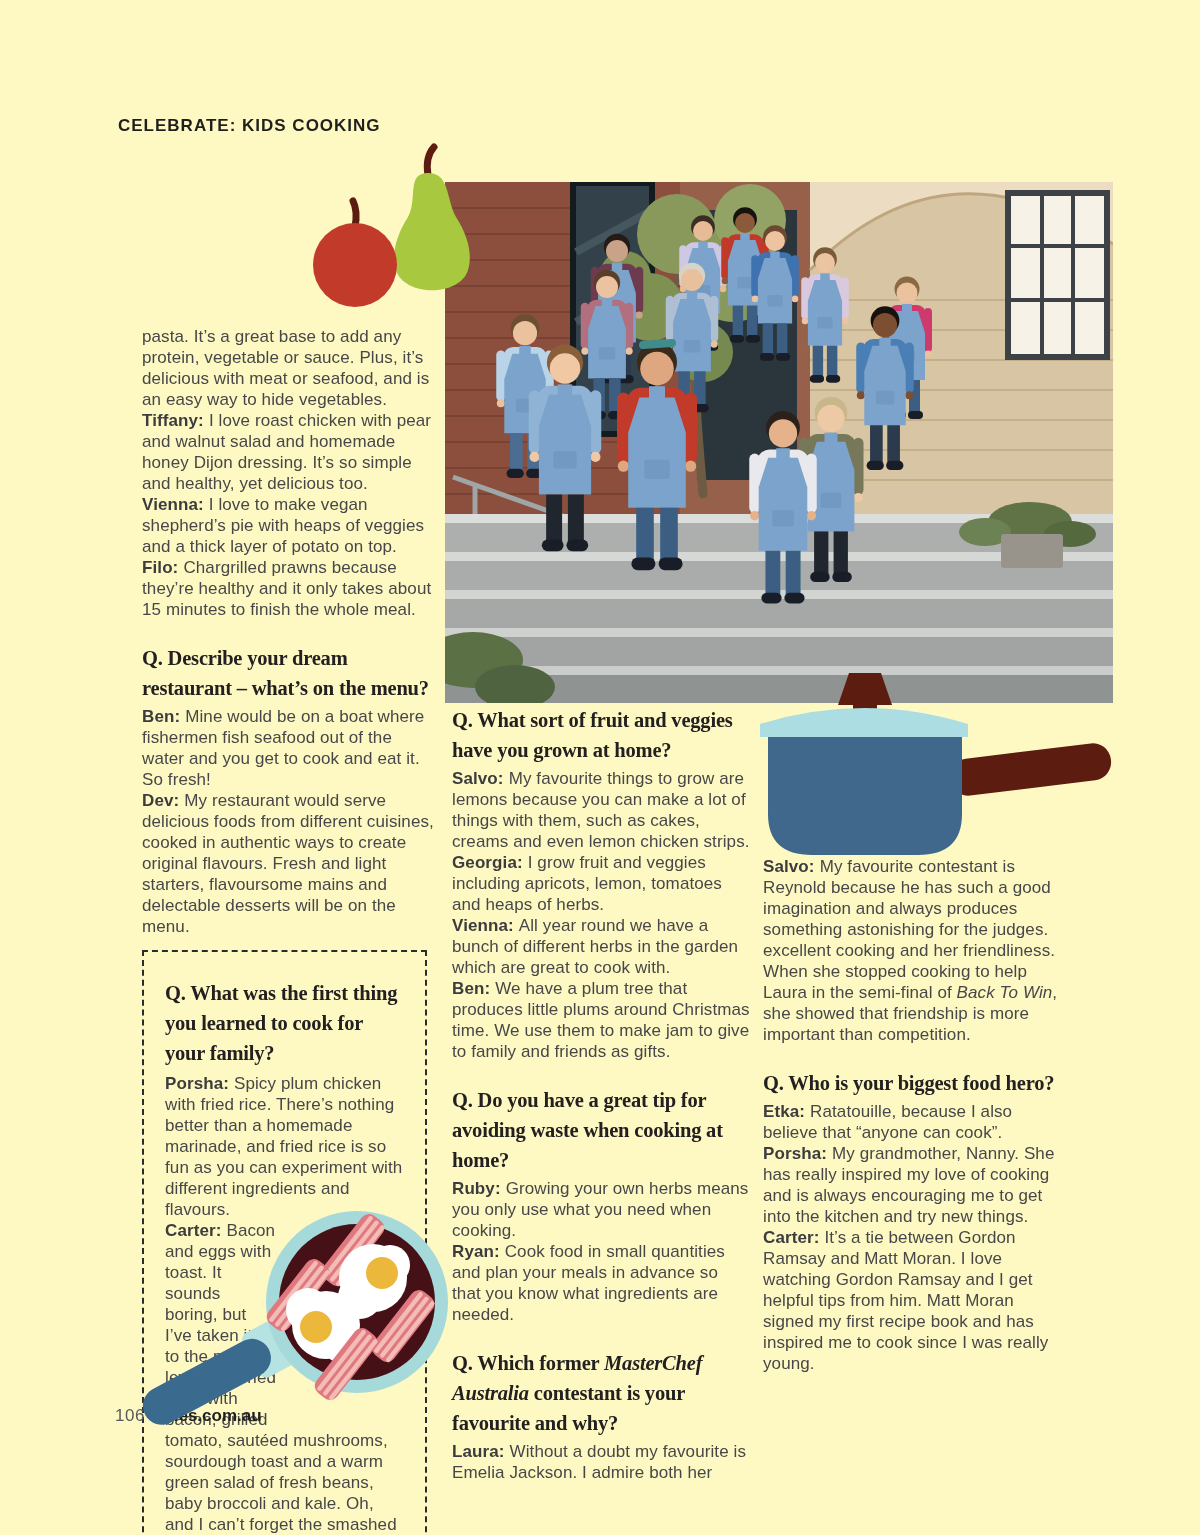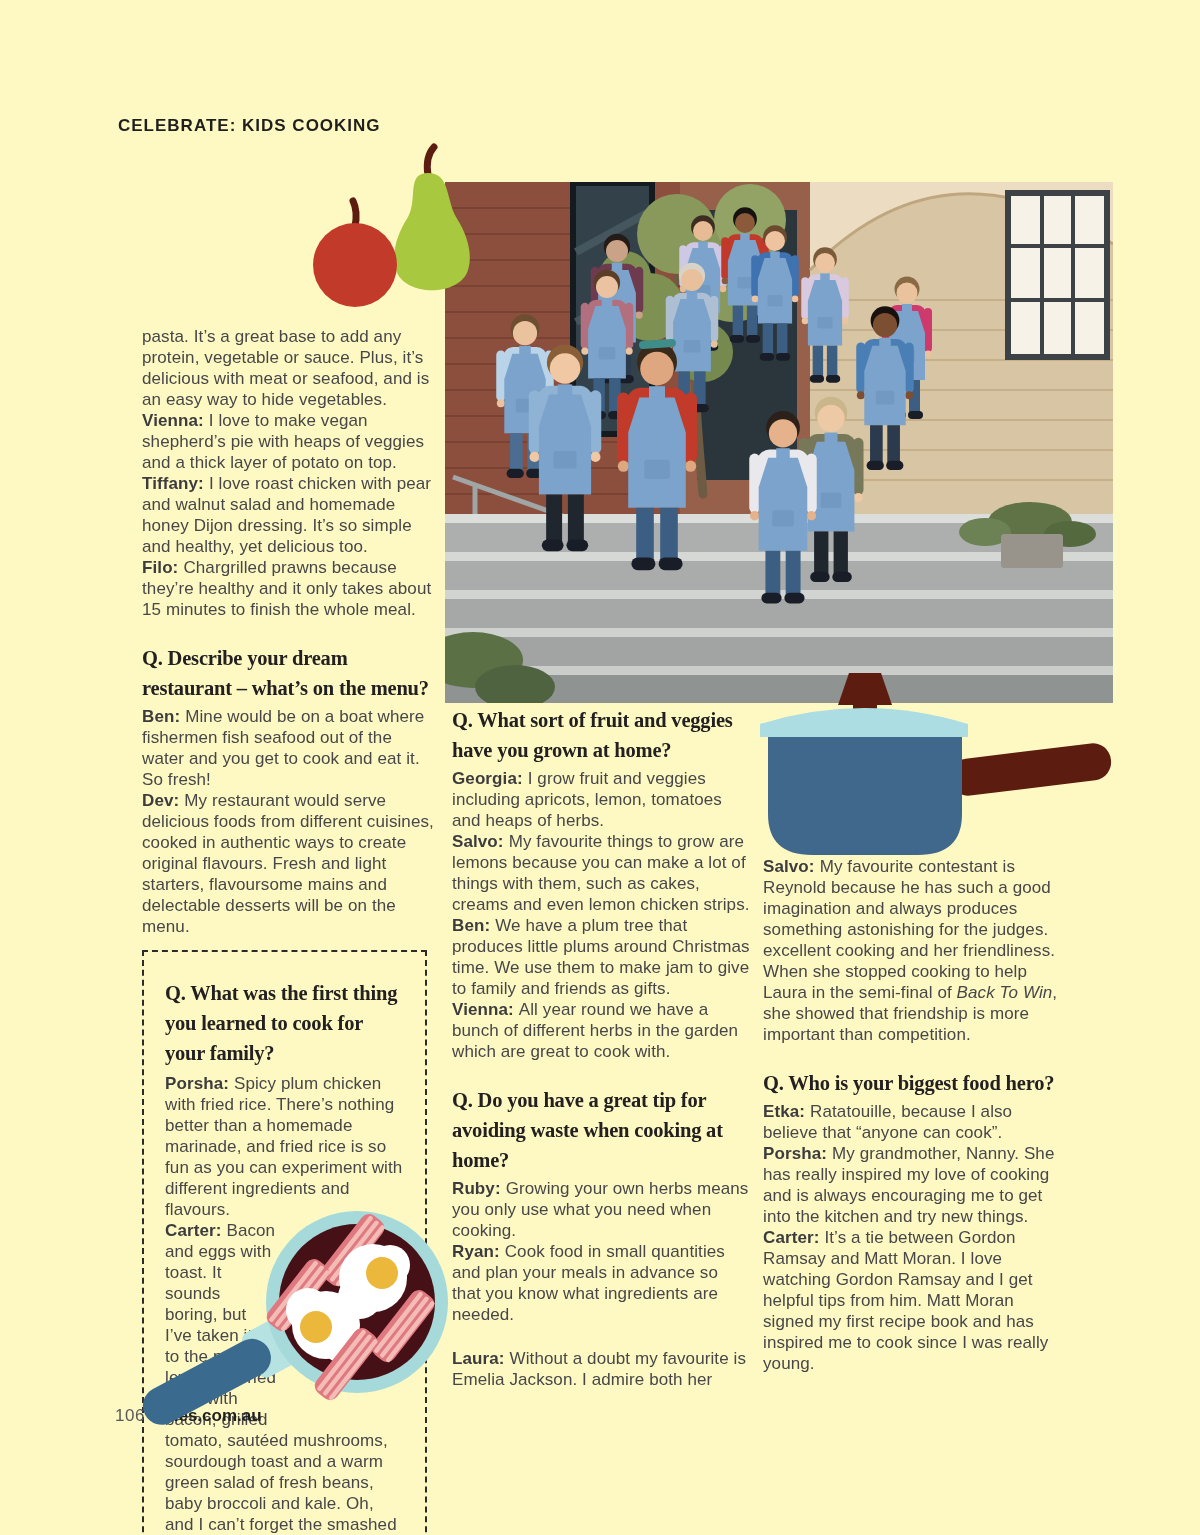--- a/index.html
+++ b/index.html
@@ -170,51 +170,52 @@
       <rect x="198" y="94" width="162" height="37" rx="18" fill="#5c1d10"></rect>
     </g>
     <path d="M86,39 L97,7 L129,7 L140,39 Z" fill="#5c1d10"></path>
     <rect x="101" y="34" width="24" height="14" fill="#5c1d10"></rect>
     <path d="M8,71 L8,58 Q60,42 112,42 Q164,42 216,58 L216,71 Z" fill="#abdde2"></path>
     <path d="M16,71 H210 V148 Q210,189 166,189 H60 Q16,189 16,148 Z" fill="#3f688c"></path>
   </svg>
 
   <div class="col col-1">
     <p class="body"><span>pasta. It’s a great base to add any protein, vegetable or sauce. Plus, it’s delicious with meat or seafood, and is an easy way to hide vegetables.</span></p>
+    <p class="body"><b class="spk">Tiffany:</b><span>I love roast chicken with pear and walnut salad and homemade honey Dijon dressing. It’s so simple and healthy, yet delicious too.</span></p>
     <p class="body"><b class="spk">Vienna:</b><span>I love to make vegan shepherd’s pie with heaps of veggies and a thick layer of potato on top.</span></p>
-    <p class="body"><b class="spk">Tiffany:</b><span>I love roast chicken with pear and walnut salad and homemade honey Dijon dressing. It’s so simple and healthy, yet delicious too.</span></p>
     <p class="body"><b class="spk">Filo:</b><span>Chargrilled prawns because they’re healthy and it only takes about 15 minutes to finish the whole meal.</span></p>
 
     <div class="sec">
       <h3 class="q">Q. Describe your dream restaurant – what’s on the menu?</h3>
       <p class="body"><b class="spk">Ben:</b><span>Mine would be on a boat where fishermen fish seafood out of the water and you get to cook and eat it. So fresh!</span></p>
       <p class="body"><b class="spk">Dev:</b><span>My restaurant would serve delicious foods from different cuisines, cooked in authentic ways to create original flavours. Fresh and light starters, flavoursome mains and delectable desserts will be on the menu.</span></p>
     </div>
 
     <div class="qbox">
       <h3 class="q">Q. What was the first thing you learned to cook for your family?</h3>
       <p class="body"><b class="spk">Porsha:</b><span>Spicy plum chicken with fried rice. There’s nothing better than a homemade marinade, and fried rice is so fun as you can experiment with different ingredients and flavours.</span></p>
       <p class="body"><span class="pan-hole"></span><b class="spk">Carter:</b><span>Bacon and eggs with toast. It sounds boring, but I’ve taken it to the next level: poached eggs with bacon, grilled tomato, sautéed mushrooms, sourdough toast and a warm green salad of fresh beans, baby broccoli and kale. Oh, and I can’t forget the smashed avocado!</span></p>
     </div>
   </div>
 
   <div class="col col-2">
     <div>
       <h3 class="q">Q. What sort of fruit and veggies have you grown at home?</h3>
+      <p class="body"><b class="spk">Salvo:</b><span>My favourite things to grow are lemons because you can make a lot of things with them, such as cakes, creams and even lemon chicken strips.</span></p>
       <p class="body"><b class="spk">Georgia:</b><span>I grow fruit and veggies including apricots, lemon, tomatoes and heaps of herbs.</span></p>
-      <p class="body"><b class="spk">Salvo:</b><span>My favourite things to grow are lemons because you can make a lot of things with them, such as cakes, creams and even lemon chicken strips.</span></p>
+      <p class="body"><b class="spk">Vienna:</b><span>All year round we have a bunch of different herbs in the garden which are great to cook with.</span></p>
       <p class="body"><b class="spk">Ben:</b><span>We have a plum tree that produces little plums around Christmas time. We use them to make jam to give to family and friends as gifts.</span></p>
-      <p class="body"><b class="spk">Vienna:</b><span>All year round we have a bunch of different herbs in the garden which are great to cook with.</span></p>
     </div>
     <div class="sec">
       <h3 class="q">Q. Do you have a great tip for avoiding waste when cooking at home?</h3>
       <p class="body"><b class="spk">Ruby:</b><span>Growing your own herbs means you only use what you need when cooking.</span></p>
       <p class="body"><b class="spk">Ryan:</b><span>Cook food in small quantities and plan your meals in advance so that you know what ingredients are needed.</span></p>
     </div>
     <div class="sec">
+      <h3 class="q"><span>Q. Which former </span><i>MasterChef Australia</i><span> contestant is your favourite and why?</span></h3>
       <p class="body"><b class="spk">Laura:</b><span>Without a doubt my favourite is Emelia Jackson. I admire both her</span></p>
     </div>
   </div>
 
   <div class="col col-3">
     <p class="body"><b class="spk">Salvo:</b><span>My favourite contestant is Reynold because he has such a good imagination and always produces something astonishing for the judges.</span></p>
     <p class="body"><span>excellent cooking and her friendliness. When she stopped cooking to help Laura in the semi-final of </span><i>Back To Win</i><span>, she showed that friendship is more important than competition.</span></p>
     <div class="sec">
       <h3 class="q">Q. Who is your biggest food hero?</h3>
       <p class="body"><b class="spk">Etka:</b><span>Ratatouille, because I also believe that “anyone can cook”.</span></p>

